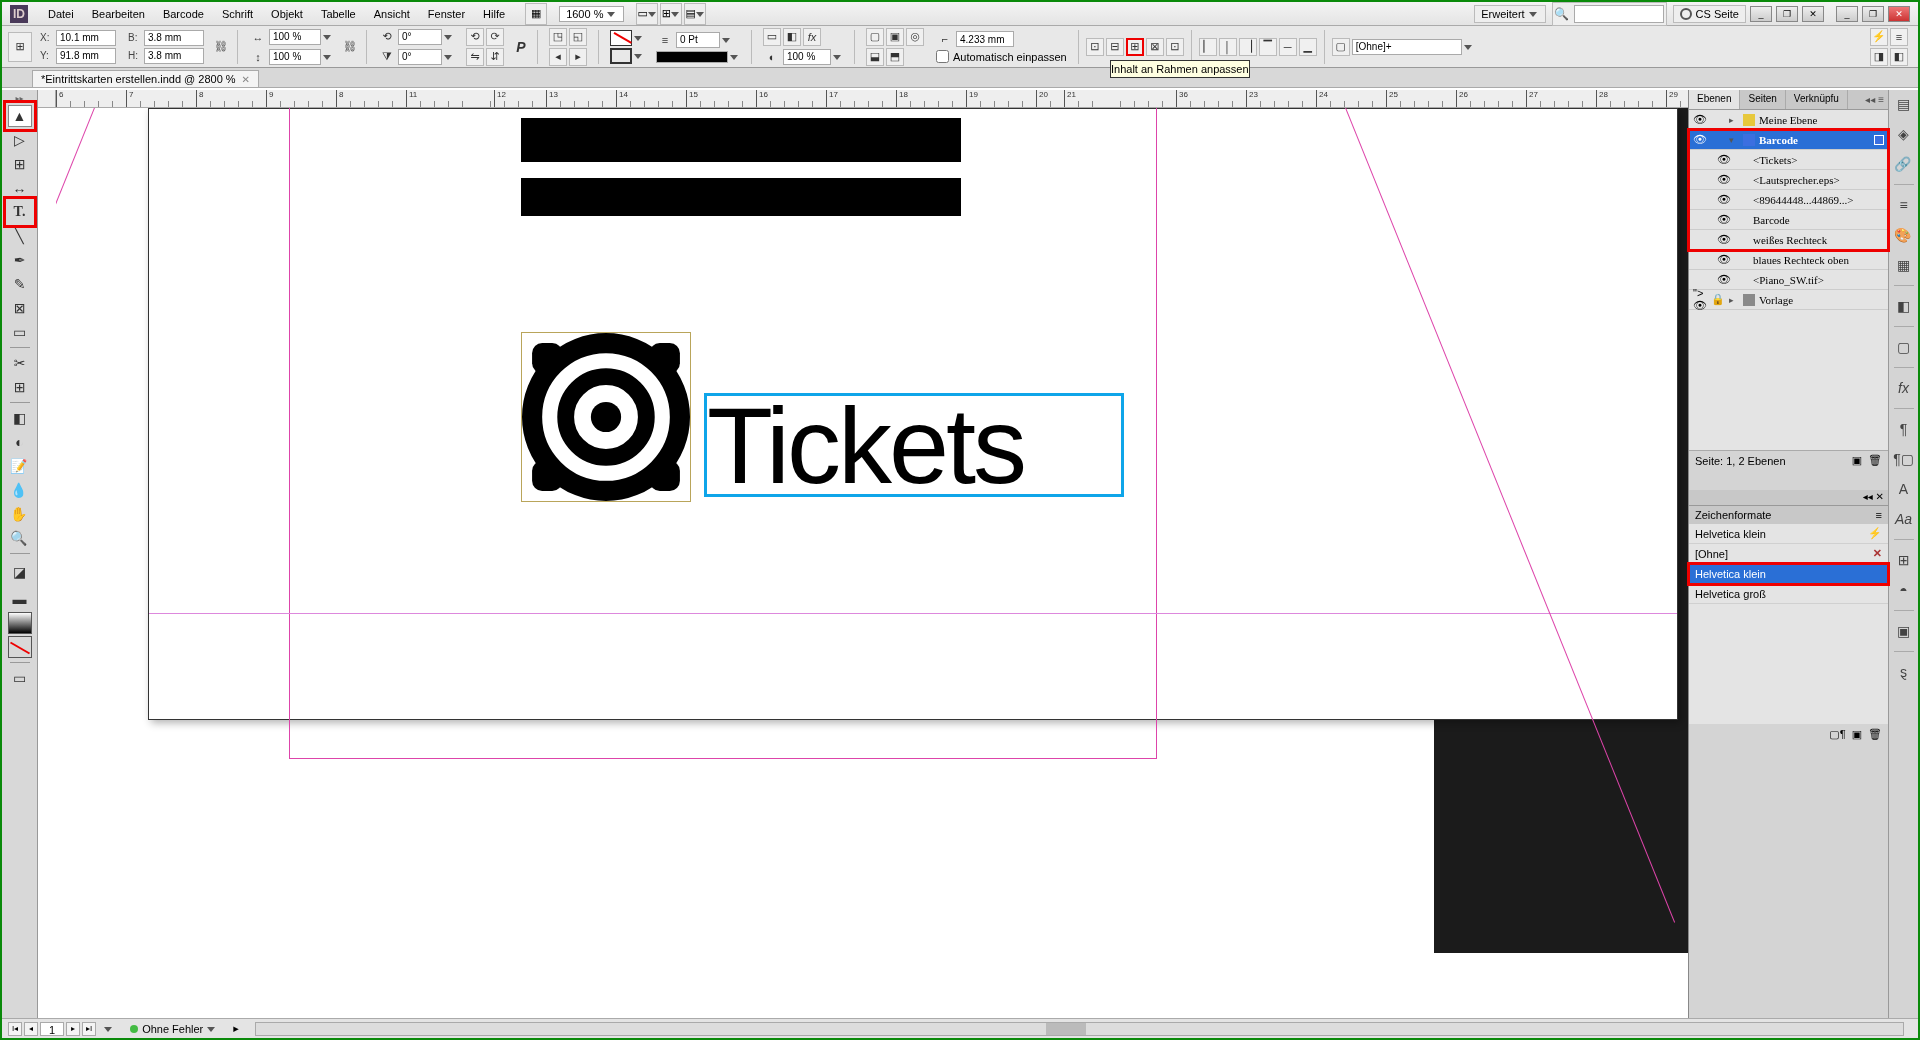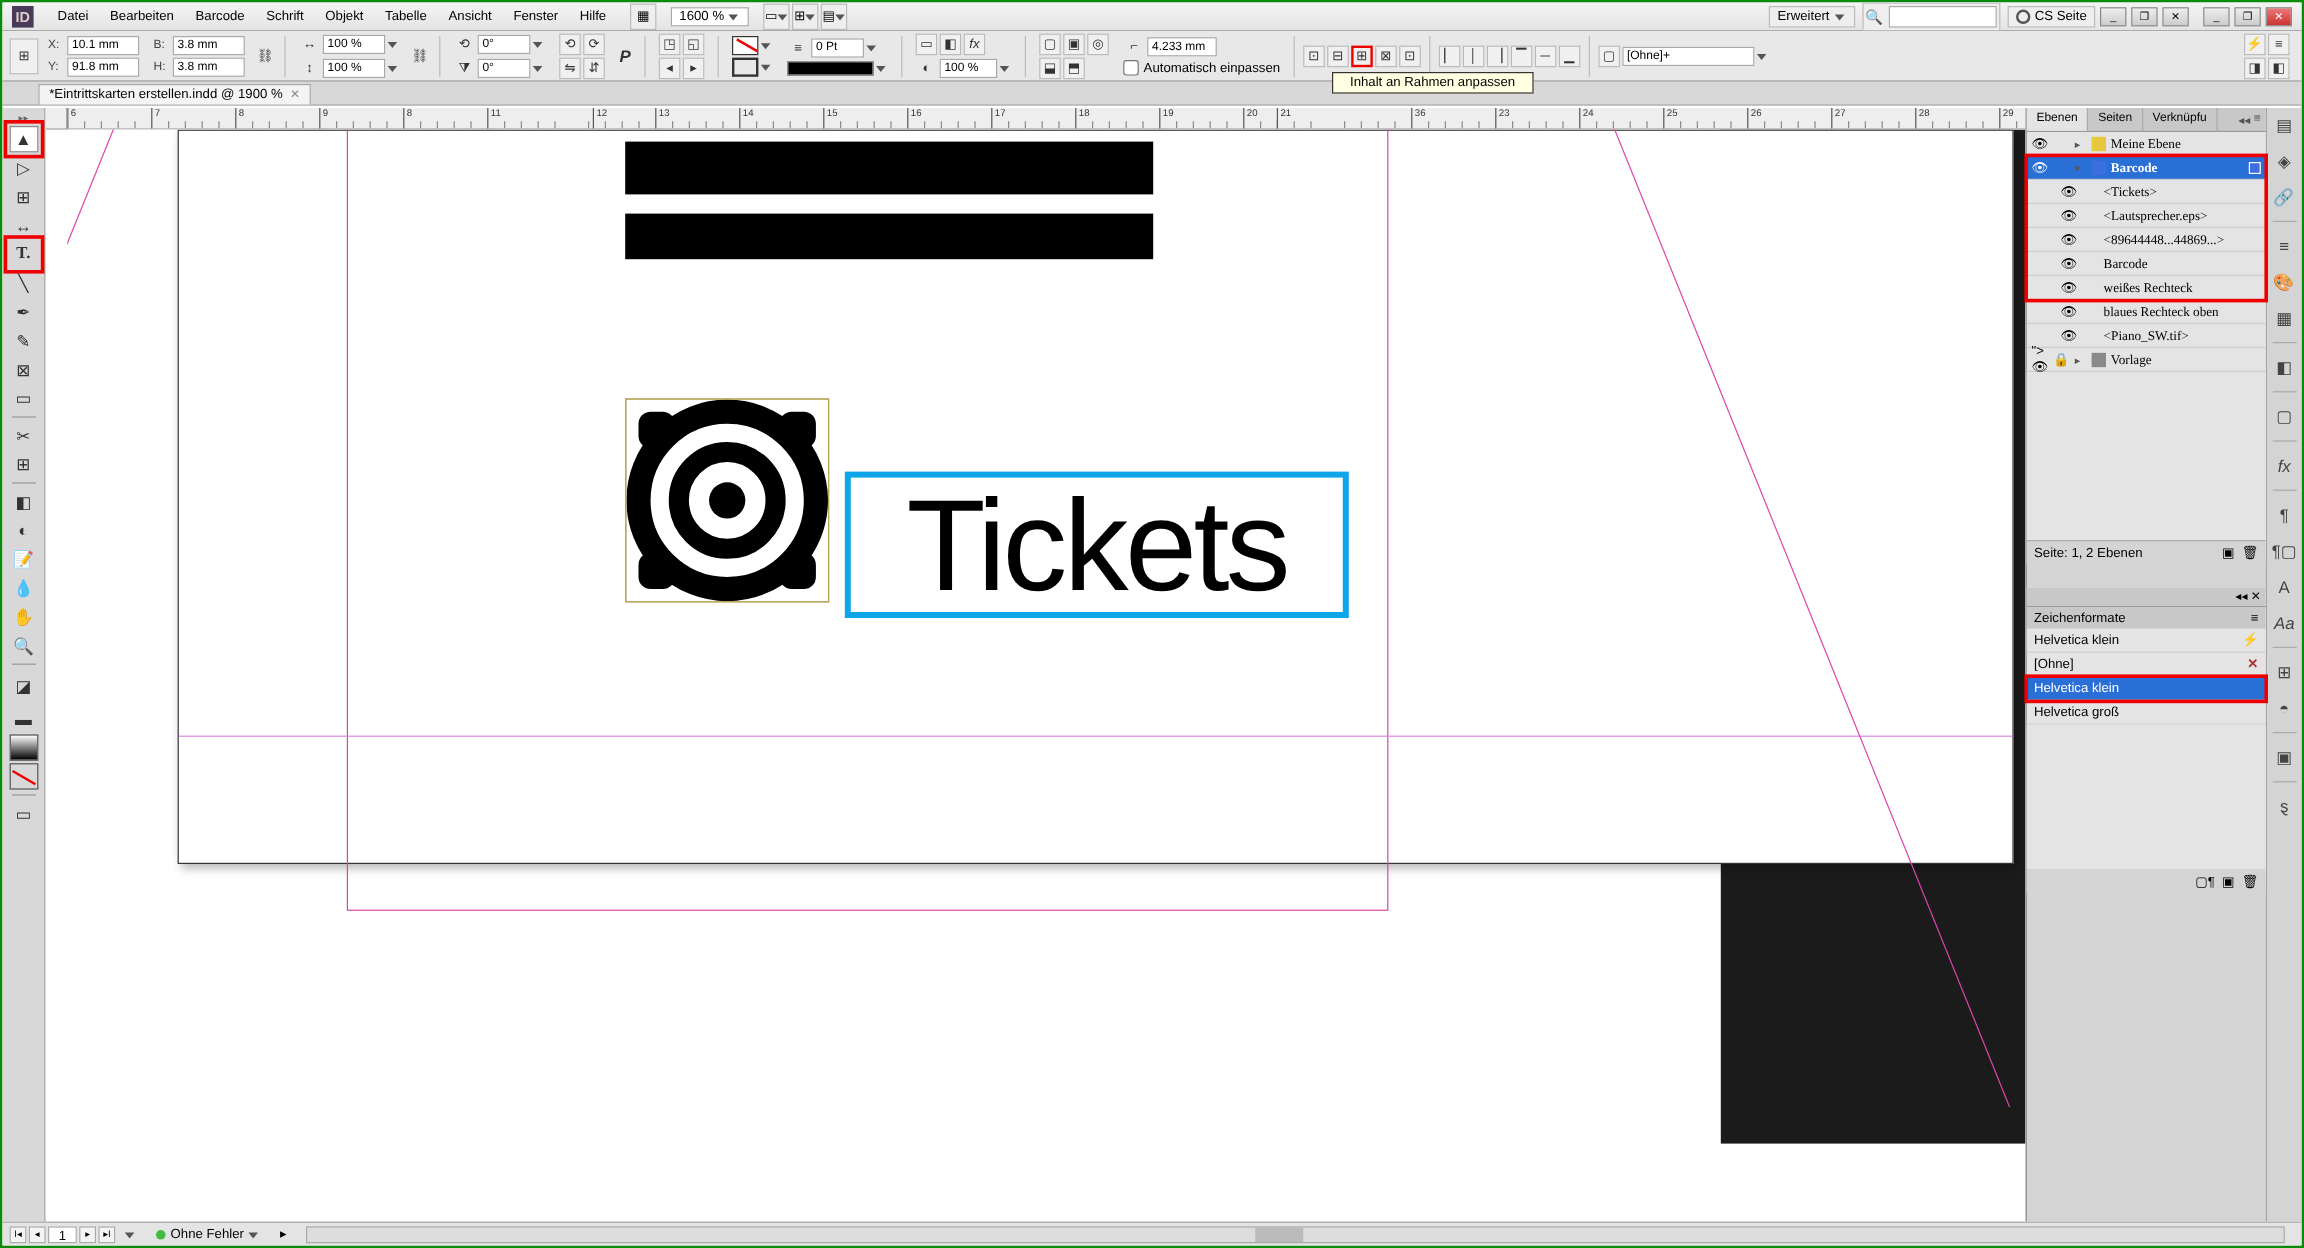--- a/index.html
+++ b/index.html
@@ -19,21 +19,21 @@
 
 .controlbar { height: 42px; background: #e8e8e8; border-bottom: 1px solid #999; display: flex; align-items: center; padding: 0 6px; gap: 4px; position: relative; }
 .ctrl-group { display: flex; flex-direction: column; gap: 2px; margin: 0 4px; }
 .ctrl-row { display: flex; align-items: center; gap: 2px; }
 .ctrl-label { font-size: 10px; color: #444; width: 14px; }
 .ctrl-input { border: 1px solid #aaa; background: #fff; height: 16px; padding: 0 3px; font-size: 10px; display: flex; align-items: center; }
 .ctrl-icon { width: 18px; height: 18px; border: 1px solid transparent; display: flex; align-items: center; justify-content: center; font-size: 11px; color: #333; }
 .ctrl-icon.btn { border: 1px solid #bbb; background: #f0f0f0; }
 .sep { width: 1px; height: 34px; background: #bbb; margin: 0 3px; }
 .red-highlight { border: 2px solid #e00 !important; }
-.tooltip { position: absolute; background: #ffffe1; border: 1px solid #333; padding: 2px 14px; font-size: 11px; top: 34px; left: 1108px; z-index: 100; }
+.tooltip { position: absolute; background: #ffffe1; border: 1px solid #333; padding: 2px 0; font-size: 11px; top: 34px; left: 1108px; z-index: 100; }
 
 .tabbar { height: 20px; background: #d8d8d8; border-bottom: 1px solid #aaa; display: flex; align-items: flex-end; padding-left: 30px; }
 .tab { background: #f4f4f4; border: 1px solid #aaa; border-bottom: none; padding: 2px 8px; font-size: 10px; display: flex; align-items: center; gap: 6px; }
 .tab .closex { font-size: 10px; color: #888; }
 
 .workarea { position: absolute; top: 88px; left: 0; right: 0; bottom: 20px; display: flex; }
 .toolbox { width: 36px; background: #d8d8d8; border-right: 1px solid #999; display: flex; flex-direction: column; align-items: center; padding-top: 4px; gap: 2px; }
 .tool { width: 24px; height: 22px; display: flex; align-items: center; justify-content: center; font-size: 14px; color: #333; border: 1px solid transparent; }
 .tool.active { background: #fff; border: 1px solid #888; }
 .tool.red-box { outline: 3px solid #e00; outline-offset: 2px; }
@@ -53,21 +53,21 @@
 .page { position: absolute; left: 92px; top: 0; width: 1530px; height: 612px; background: #fff; border: 1px solid #333; box-shadow: 3px 3px 8px rgba(0,0,0,0.3); }
 .margin-guide { position: absolute; border: 1px solid #d4a; }
 .guide-diag1 { position: absolute; left: 46px; top: -20px; width: 1px; height: 900px; background: #d4a; transform: rotate(22deg); transform-origin: top; }
 .guide-diag2 { position: absolute; right: 350px; top: -20px; width: 1px; height: 900px; background: #d4a; transform: rotate(-22deg); transform-origin: top; }
 .guide-h { position: absolute; left: 0; right: 0; height: 1px; background: #d8d; }
 
 .barcode-bars { position: absolute; left: 465px; top: 10px; width: 440px; height: 100px; }
 .bar { background: #000; position: absolute; left: 0; right: 0; }
 .speaker-frame { position: absolute; left: 465px; top: 224px; width: 170px; height: 170px; border: 1px solid #b9a55a; }
 .speaker-frame.sel::before { content: ""; position: absolute; inset: -1px; border: 1px solid #b9a55a; }
-.tickets-text-frame { position: absolute; left: 648px; top: 285px; width: 420px; height: 122px; border: 5px solid #0ea5e9; display: flex; align-items: center; justify-content: center; }
+.tickets-text-frame { position: absolute; left: 648px; top: 285px; width: 420px; height: 104px; border: 3px solid #0ea5e9; display: flex; align-items: center; }
 .tickets-text { font-family: Helvetica, Arial, sans-serif; font-size: 108px; letter-spacing: -3px; color: #000; }
 
 .speaker-svg { width: 100%; height: 100%; }
 
 .panels { width: 200px; background: #d4d4d4; border-left: 1px solid #888; display: flex; flex-direction: column; position: relative; }
 .panel-tabs { display: flex; background: #c8c8c8; height: 20px; border-bottom: 1px solid #999; }
 .ptab { padding: 3px 8px; font-size: 10px; border-right: 1px solid #aaa; }
 .ptab.active { background: #e4e4e4; }
 .ptab-corner { margin-left: auto; display: flex; align-items: center; padding: 0 4px; gap: 3px; }
 .ptab-corner span { font-size: 10px; color: #555; }
@@ -317,21 +317,21 @@
     <div class="ctrl-row">
         <span class="ctrl-icon btn">◨</span>
         <span class="ctrl-icon btn">◧</span>
       </div>
   </div>
   <div class="tooltip">Inhalt an Rahmen anpassen</div>
 </div>
 
 <div class="tabbar">
   <div class="tab">
-    <span>*Eintrittskarten erstellen.indd @ 1900 %</span>
+    <span>*Eintrittskarten erstellen.indd @ 2800 %</span>
     <span class="closex">✕</span>
   </div>
 </div>
 
 <div class="workarea">
 
   <div class="toolbox">
     <div style="font-size:8px;color:#666">▸▸</div>
     <div class="tool active red-box">▲</div>
     <div class="tool">▷</div>

